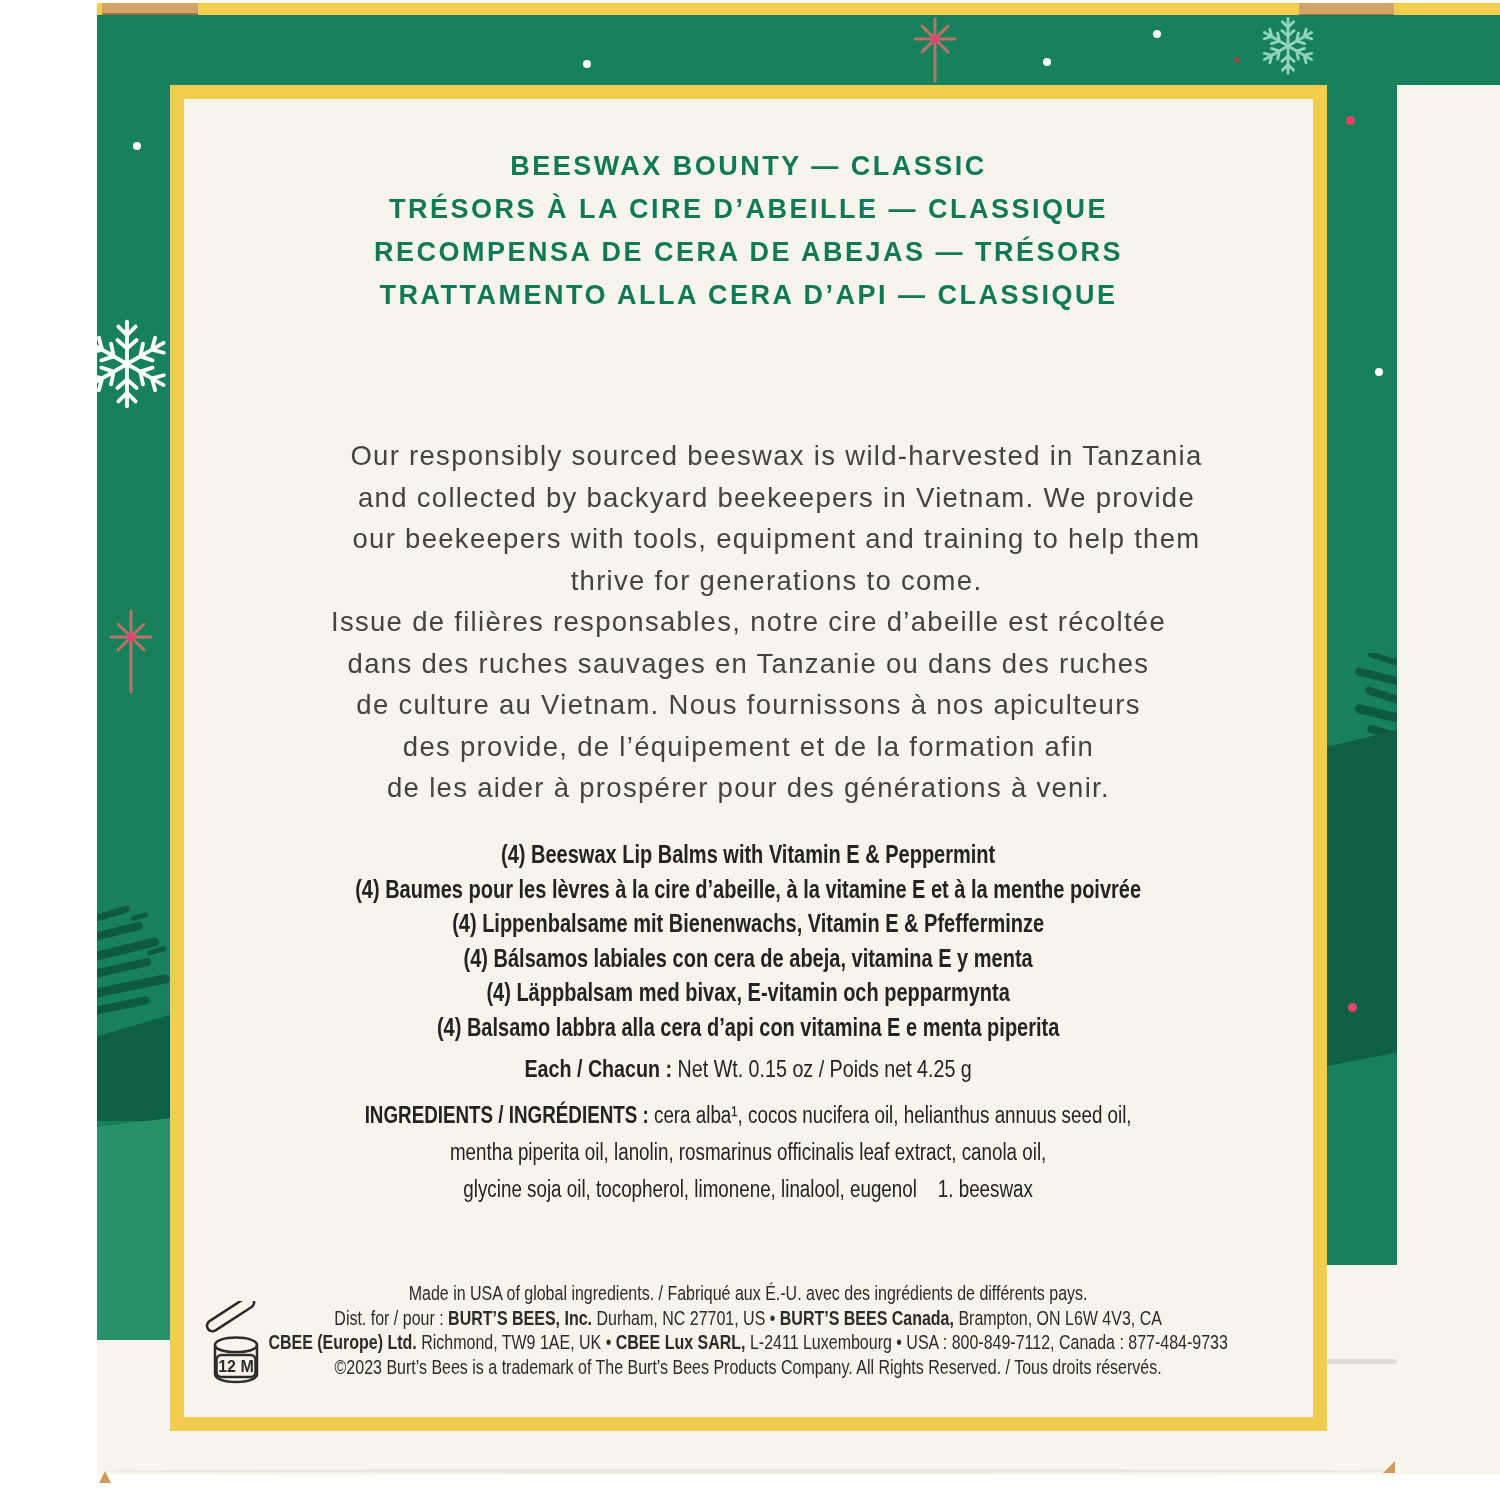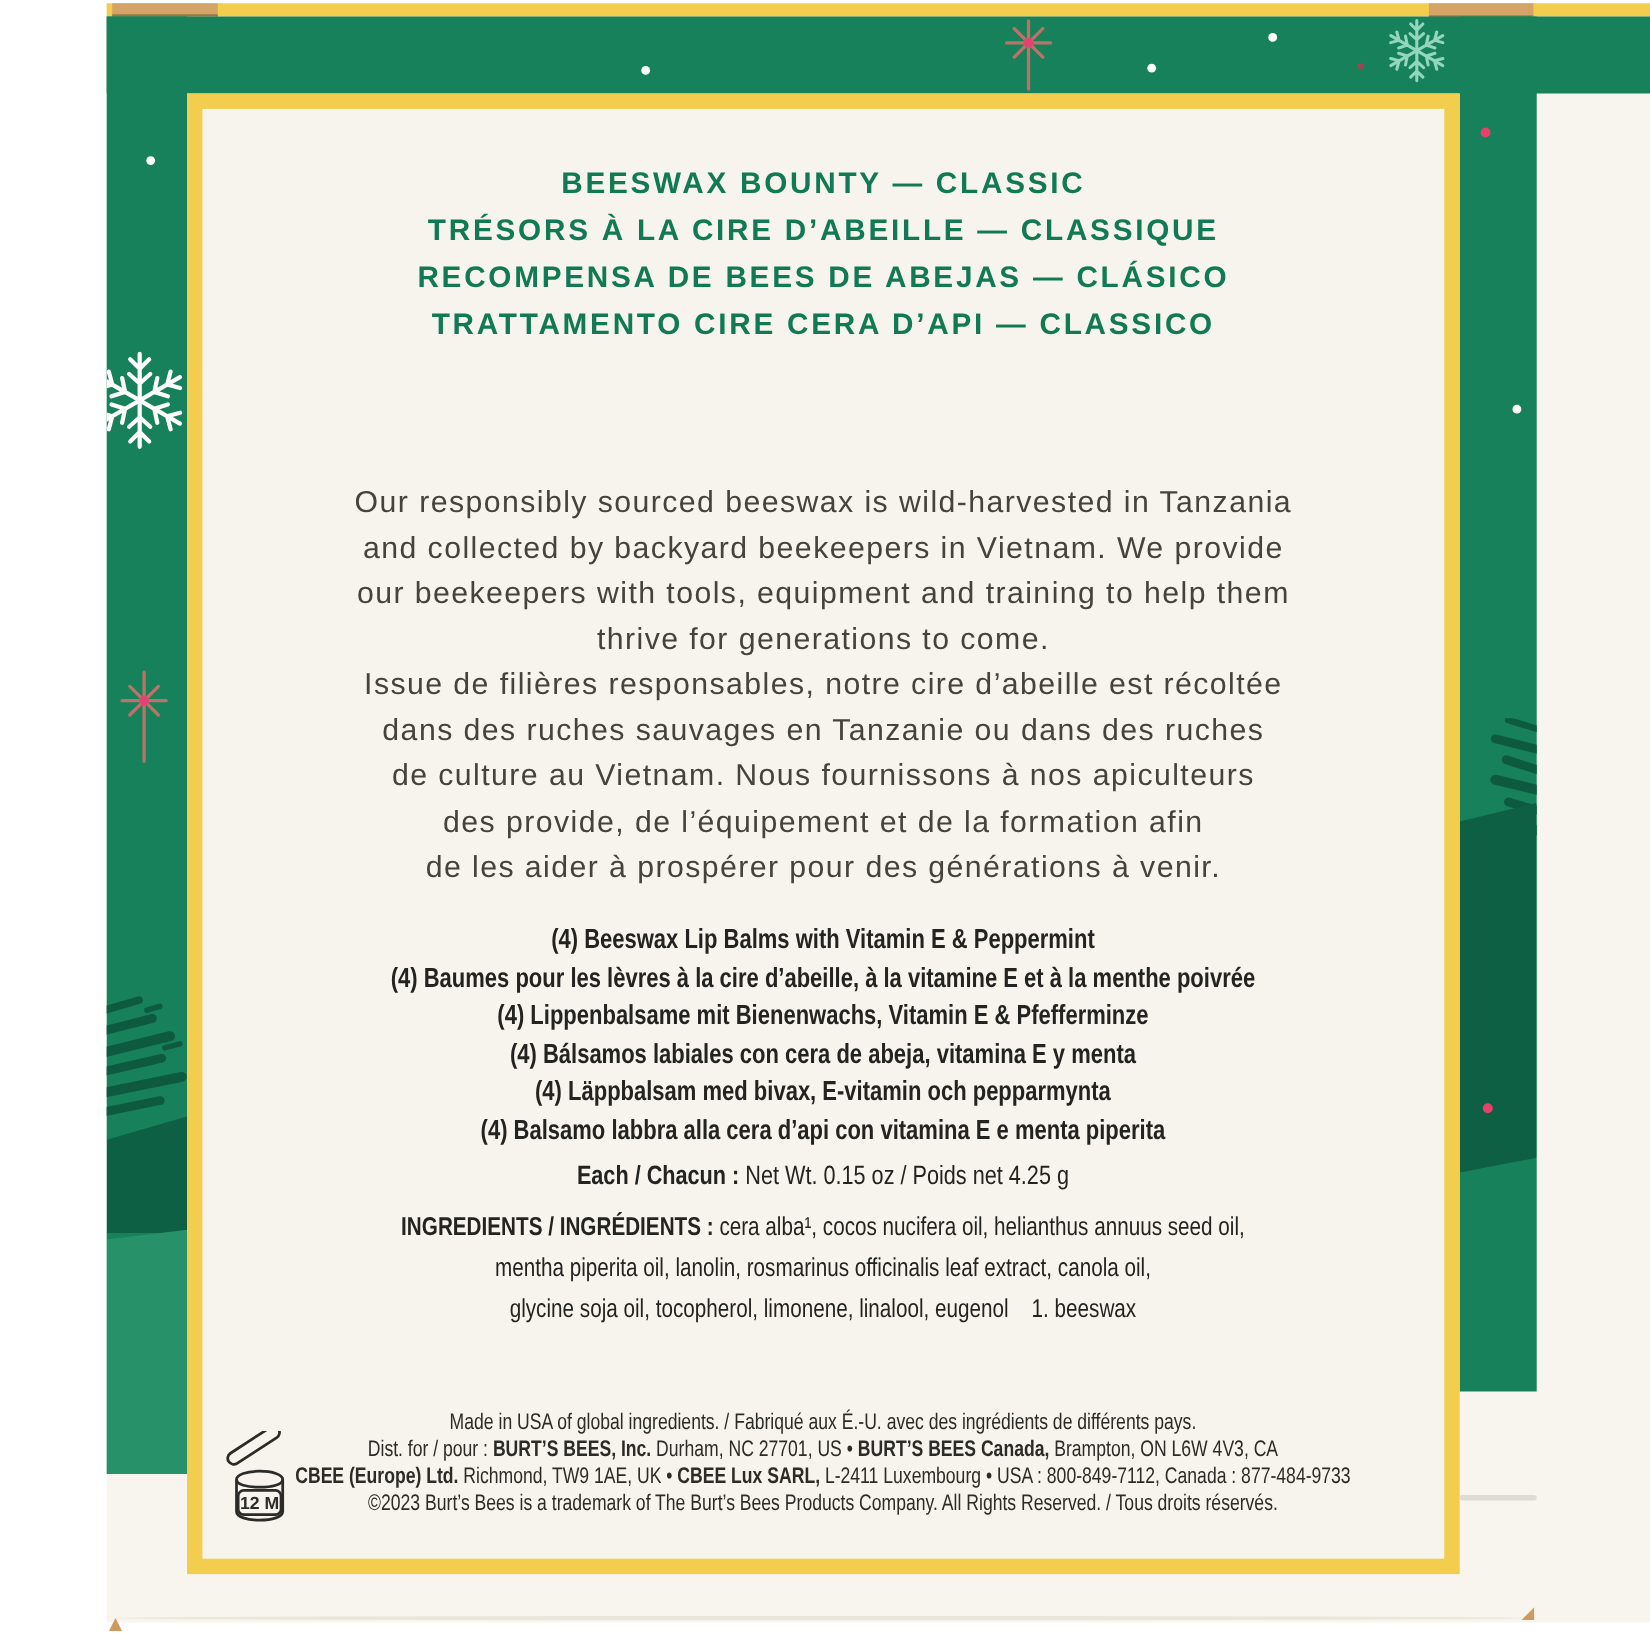--- a/index.html
+++ b/index.html
@@ -37,21 +37,21 @@
   
   .frame{position:absolute;left:73px;top:82px;width:1157px;height:1346px;background:#f3cd4e;}
   .panel{position:absolute;left:14px;top:14px;right:14px;bottom:14px;background:#f6f4ec;overflow:hidden;}
 
   
   .tblock{position:absolute;left:0;width:100%;text-align:center;}
   .cond{position:absolute;left:-16%;width:132%;text-align:center;transform-origin:50% 0;}
 
   .titles{top:46px;color:#117a55;font-weight:bold;font-size:27px;line-height:43px;letter-spacing:2.5px;}
   .story{color:#45433e;font-size:27.5px;line-height:41.5px;letter-spacing:1.3px;}
-  .story-en{top:336px;}
+  .story-en{top:336px;margin-left:28px;}
   .story-fr{top:502px;text-align:center;}
 
   .contents{top:738px;font-weight:bold;font-size:25px;line-height:34.5px;color:#232321;transform:scaleX(0.8);}
   .each{top:955px;font-size:24px;line-height:30px;color:#232321;transform:scaleX(0.82);}
   .ingredients{top:998px;font-size:23.5px;line-height:37px;color:#232321;transform:scaleX(0.8);}
   .fineprint{top:1182px;font-size:20.5px;line-height:24.5px;color:#2b2b28;transform:scaleX(0.78);}
   .b{font-weight:bold;}
 
   .pao{position:absolute;left:16px;top:1202px;width:76px;height:84px;}
   .pao text{font-family:"Liberation Sans",sans-serif;font-weight:bold;}
@@ -182,22 +182,22 @@
   </div>
 
   <div class="snow-fold"></div>
 
   <div class="frame">
     <div class="panel">
 
       <div class="tblock titles">
         <div>BEESWAX BOUNTY — CLASSIC</div>
         <div>TRÉSORS À LA CIRE D’ABEILLE — CLASSIQUE</div>
-        <div>RECOMPENSA DE BEES DE ABEJAS — CLÁSICO</div>
-        <div>TRATTAMENTO CIRE CERA D’API — CLASSICO</div>
+        <div>RECOMPENSA DE CERA DE ABEJAS — TRÉSORS</div>
+        <div>TRATTAMENTO ALLA CERA D’API — CLASSIQUE</div>
       </div>
 
       <div class="tblock story story-en">
         <div>Our responsibly sourced beeswax is wild-harvested in Tanzania</div>
         <div>and collected by backyard beekeepers in Vietnam. We provide</div>
         <div>our beekeepers with tools, equipment and training to help them</div>
         <div>thrive for generations to come.</div>
       </div>
 
       <div class="tblock story story-fr">

